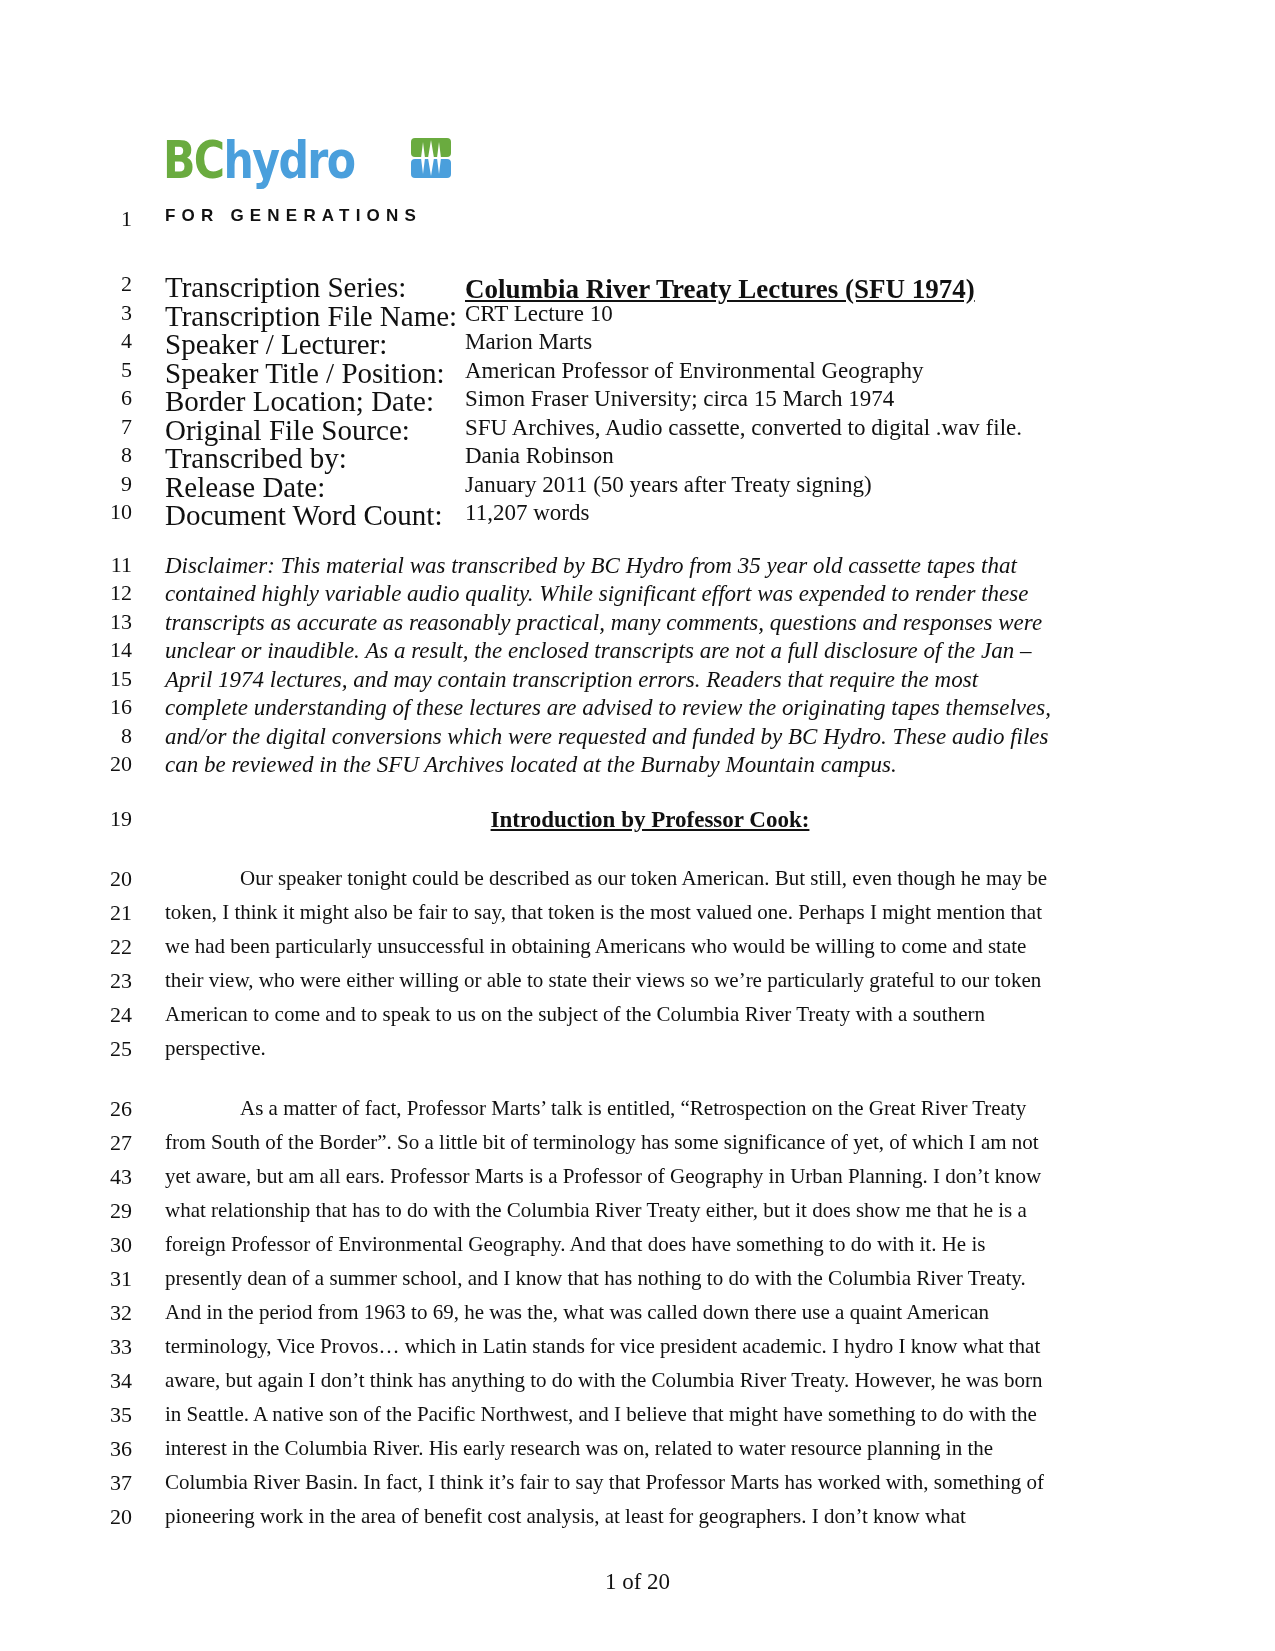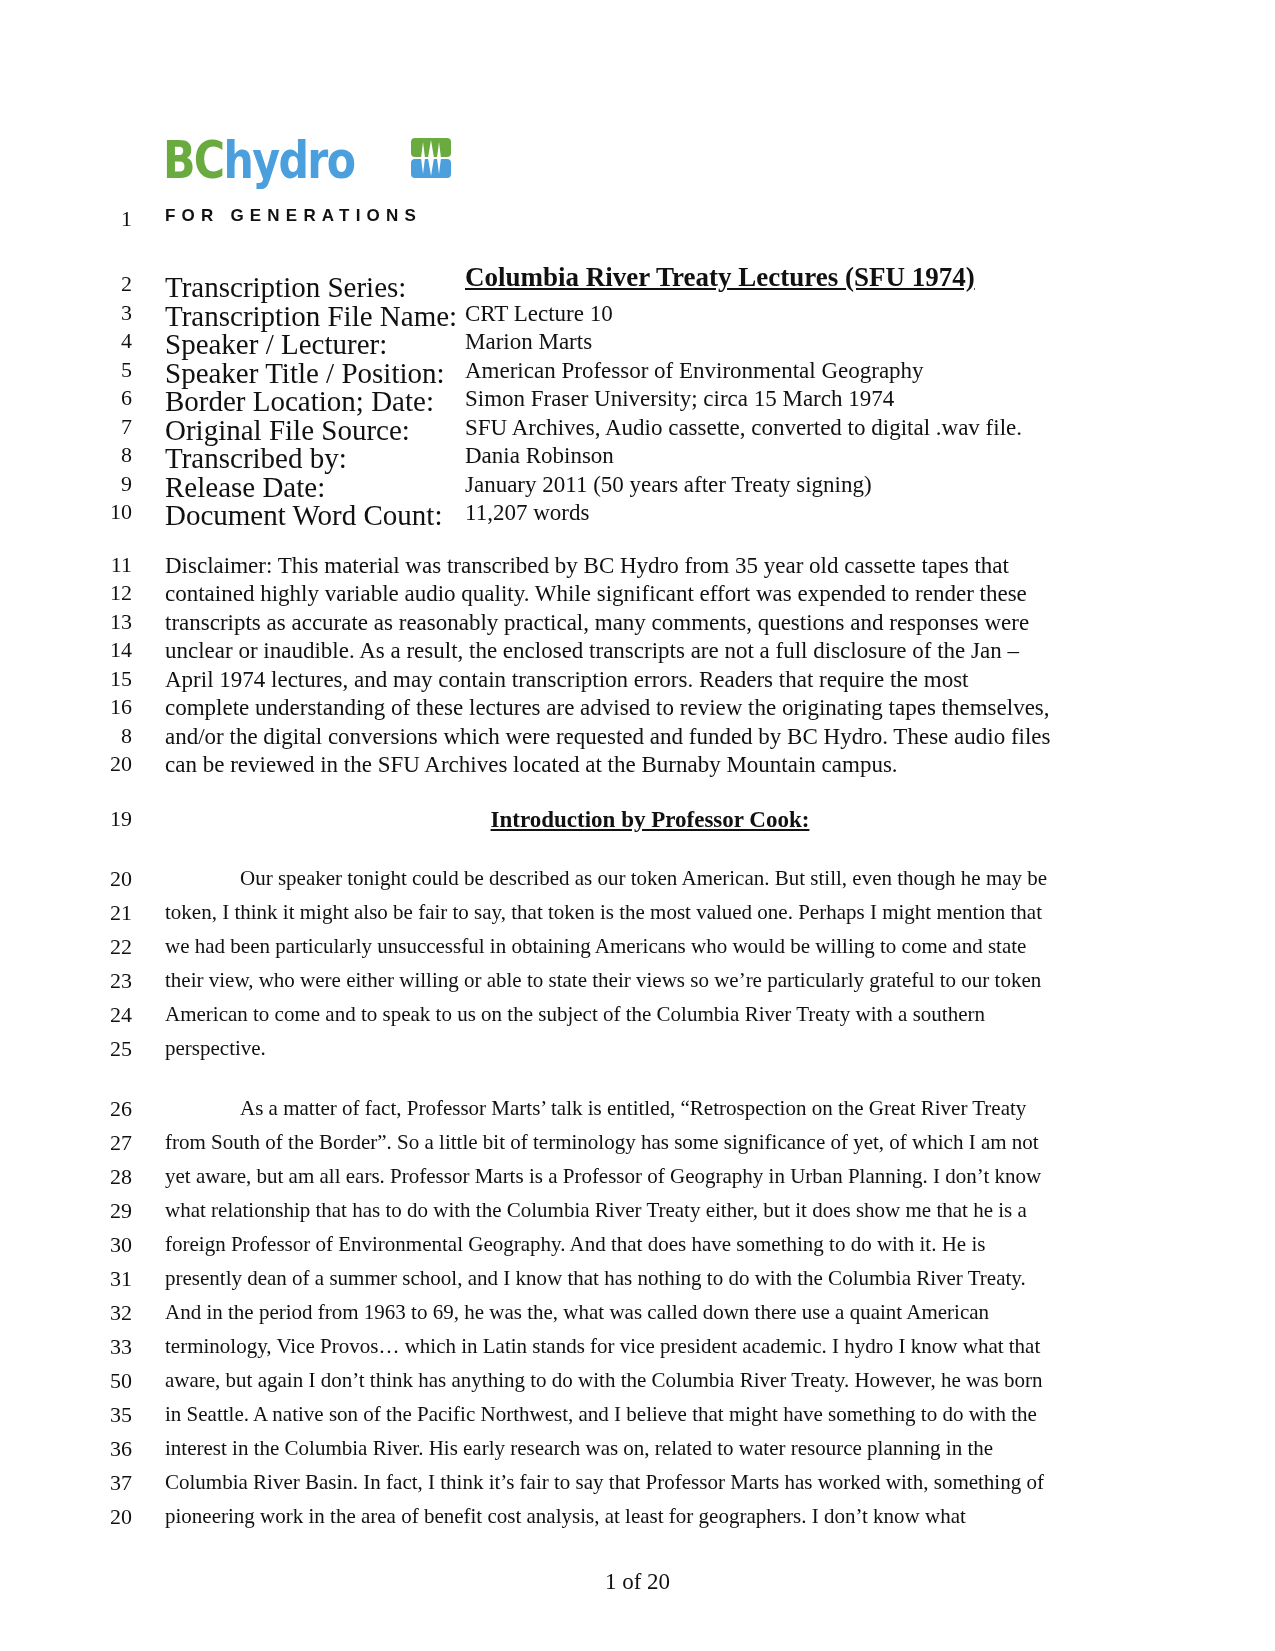--- a/index.html
+++ b/index.html
@@ -27,21 +27,21 @@
     font-size: 17px; letter-spacing: 6.2px; color: #111;
   }
   
   .meta-label { position: absolute; left: 165px; font-size: 29px; line-height: 1; }
   .meta-value { position: absolute; left: 465px; font-size: 23px; line-height: 1; }
   .meta-series {
     position: absolute; left: 465px; font-size: 27px; font-weight: bold;
     text-decoration: underline; line-height: 1;
   }
   
-  .disc { position: absolute; left: 165px; font-size: 23px; line-height: 1; white-space: nowrap; }
+  .disc { position: absolute; left: 165px; font-size: 23px; font-style: italic; line-height: 1; white-space: nowrap; }
   
   .heading {
     position: absolute; left: 165px; width: 970px; text-align: center;
     font-size: 23px; font-weight: bold; text-decoration: underline; line-height: 1;
   }
   
   .bline { position: absolute; left: 165px; font-size: 21px; line-height: 1; white-space: nowrap; }
   .bline.indent { left: 240px; }
   .footer {
     position: absolute; left: 0; width: 1275px; top: 1570px; text-align: center;
@@ -58,21 +58,21 @@
     <rect x="0" y="21" width="40" height="19" rx="4" fill="#4a9fdc"></rect>
     <path d="M12 4 L14 20 L12 36 L10 20 Z M20 2 L23 20 L20 38 L17 20 Z M28 4 L30 20 L28 36 L26 20 Z" fill="#ffffff"></path>
   </svg>
 </div>
 <div class="lnum" style="top:208px">1</div>
 <div class="tagline">FOR GENERATIONS</div>
 
 <div>
   <div class="lnum" style="top:273px">2</div>
   <div class="meta-label" style="top:273px">Transcription Series:</div>
-  <div class="meta-series" style="top:264px">Columbia River Treaty Lectures (SFU 1974)</div>
+  <div class="meta-series" style="top:276px">Columbia River Treaty Lectures (SFU 1974)</div>
 
   <div class="lnum" style="top:302px">3</div>
   <div class="meta-label" style="top:302px">Transcription File Name:</div>
   <div class="meta-value" style="top:302px">CRT Lecture 10</div>
 
   <div class="lnum" style="top:330px">4</div>
   <div class="meta-label" style="top:330px">Speaker / Lecturer:</div>
   <div class="meta-value" style="top:330px">Marion Marts</div>
 
   <div class="lnum" style="top:359px">5</div>
@@ -133,33 +133,33 @@
   <div class="bline" style="top:970px">their view, who were either willing or able to state their views so we’re particularly grateful to our token</div>
   <div class="lnum" style="top:1004px">24</div>
   <div class="bline" style="top:1004px">American to come and to speak to us on the subject of the Columbia River Treaty with a southern</div>
   <div class="lnum" style="top:1038px">25</div>
   <div class="bline" style="top:1038px">perspective.</div>
 
   <div class="lnum" style="top:1098px">26</div>
   <div class="bline indent" style="top:1098px">As a matter of fact, Professor Marts’ talk is entitled, “Retrospection on the Great River Treaty</div>
   <div class="lnum" style="top:1132px">27</div>
   <div class="bline" style="top:1132px">from South of the Border”. So a little bit of terminology has some significance of yet, of which I am not</div>
-  <div class="lnum" style="top:1166px">28</div>
+  <div class="lnum" style="top:1166px">43</div>
   <div class="bline" style="top:1166px">yet aware, but am all ears. Professor Marts is a Professor of Geography in Urban Planning. I don’t know</div>
   <div class="lnum" style="top:1200px">29</div>
   <div class="bline" style="top:1200px">what relationship that has to do with the Columbia River Treaty either, but it does show me that he is a</div>
   <div class="lnum" style="top:1234px">30</div>
   <div class="bline" style="top:1234px">foreign Professor of Environmental Geography. And that does have something to do with it. He is</div>
   <div class="lnum" style="top:1268px">31</div>
   <div class="bline" style="top:1268px">presently dean of a summer school, and I know that has nothing to do with the Columbia River Treaty.</div>
   <div class="lnum" style="top:1302px">32</div>
   <div class="bline" style="top:1302px">And in the period from 1963 to 69, he was the, what was called down there use a quaint American</div>
   <div class="lnum" style="top:1336px">33</div>
   <div class="bline" style="top:1336px">terminology, Vice Provos… which in Latin stands for vice president academic. I hydro I know what that</div>
-  <div class="lnum" style="top:1370px">50</div>
+  <div class="lnum" style="top:1370px">34</div>
   <div class="bline" style="top:1370px">aware, but again I don’t think has anything to do with the Columbia River Treaty. However, he was born</div>
   <div class="lnum" style="top:1404px">35</div>
   <div class="bline" style="top:1404px">in Seattle. A native son of the Pacific Northwest, and I believe that might have something to do with the</div>
   <div class="lnum" style="top:1438px">36</div>
   <div class="bline" style="top:1438px">interest in the Columbia River. His early research was on, related to water resource planning in the</div>
   <div class="lnum" style="top:1472px">37</div>
   <div class="bline" style="top:1472px">Columbia River Basin. In fact, I think it’s fair to say that Professor Marts has worked with, something of</div>
   <div class="lnum" style="top:1506px">20</div>
   <div class="bline" style="top:1506px">pioneering work in the area of benefit cost analysis, at least for geographers. I don’t know what</div>
 </div>

